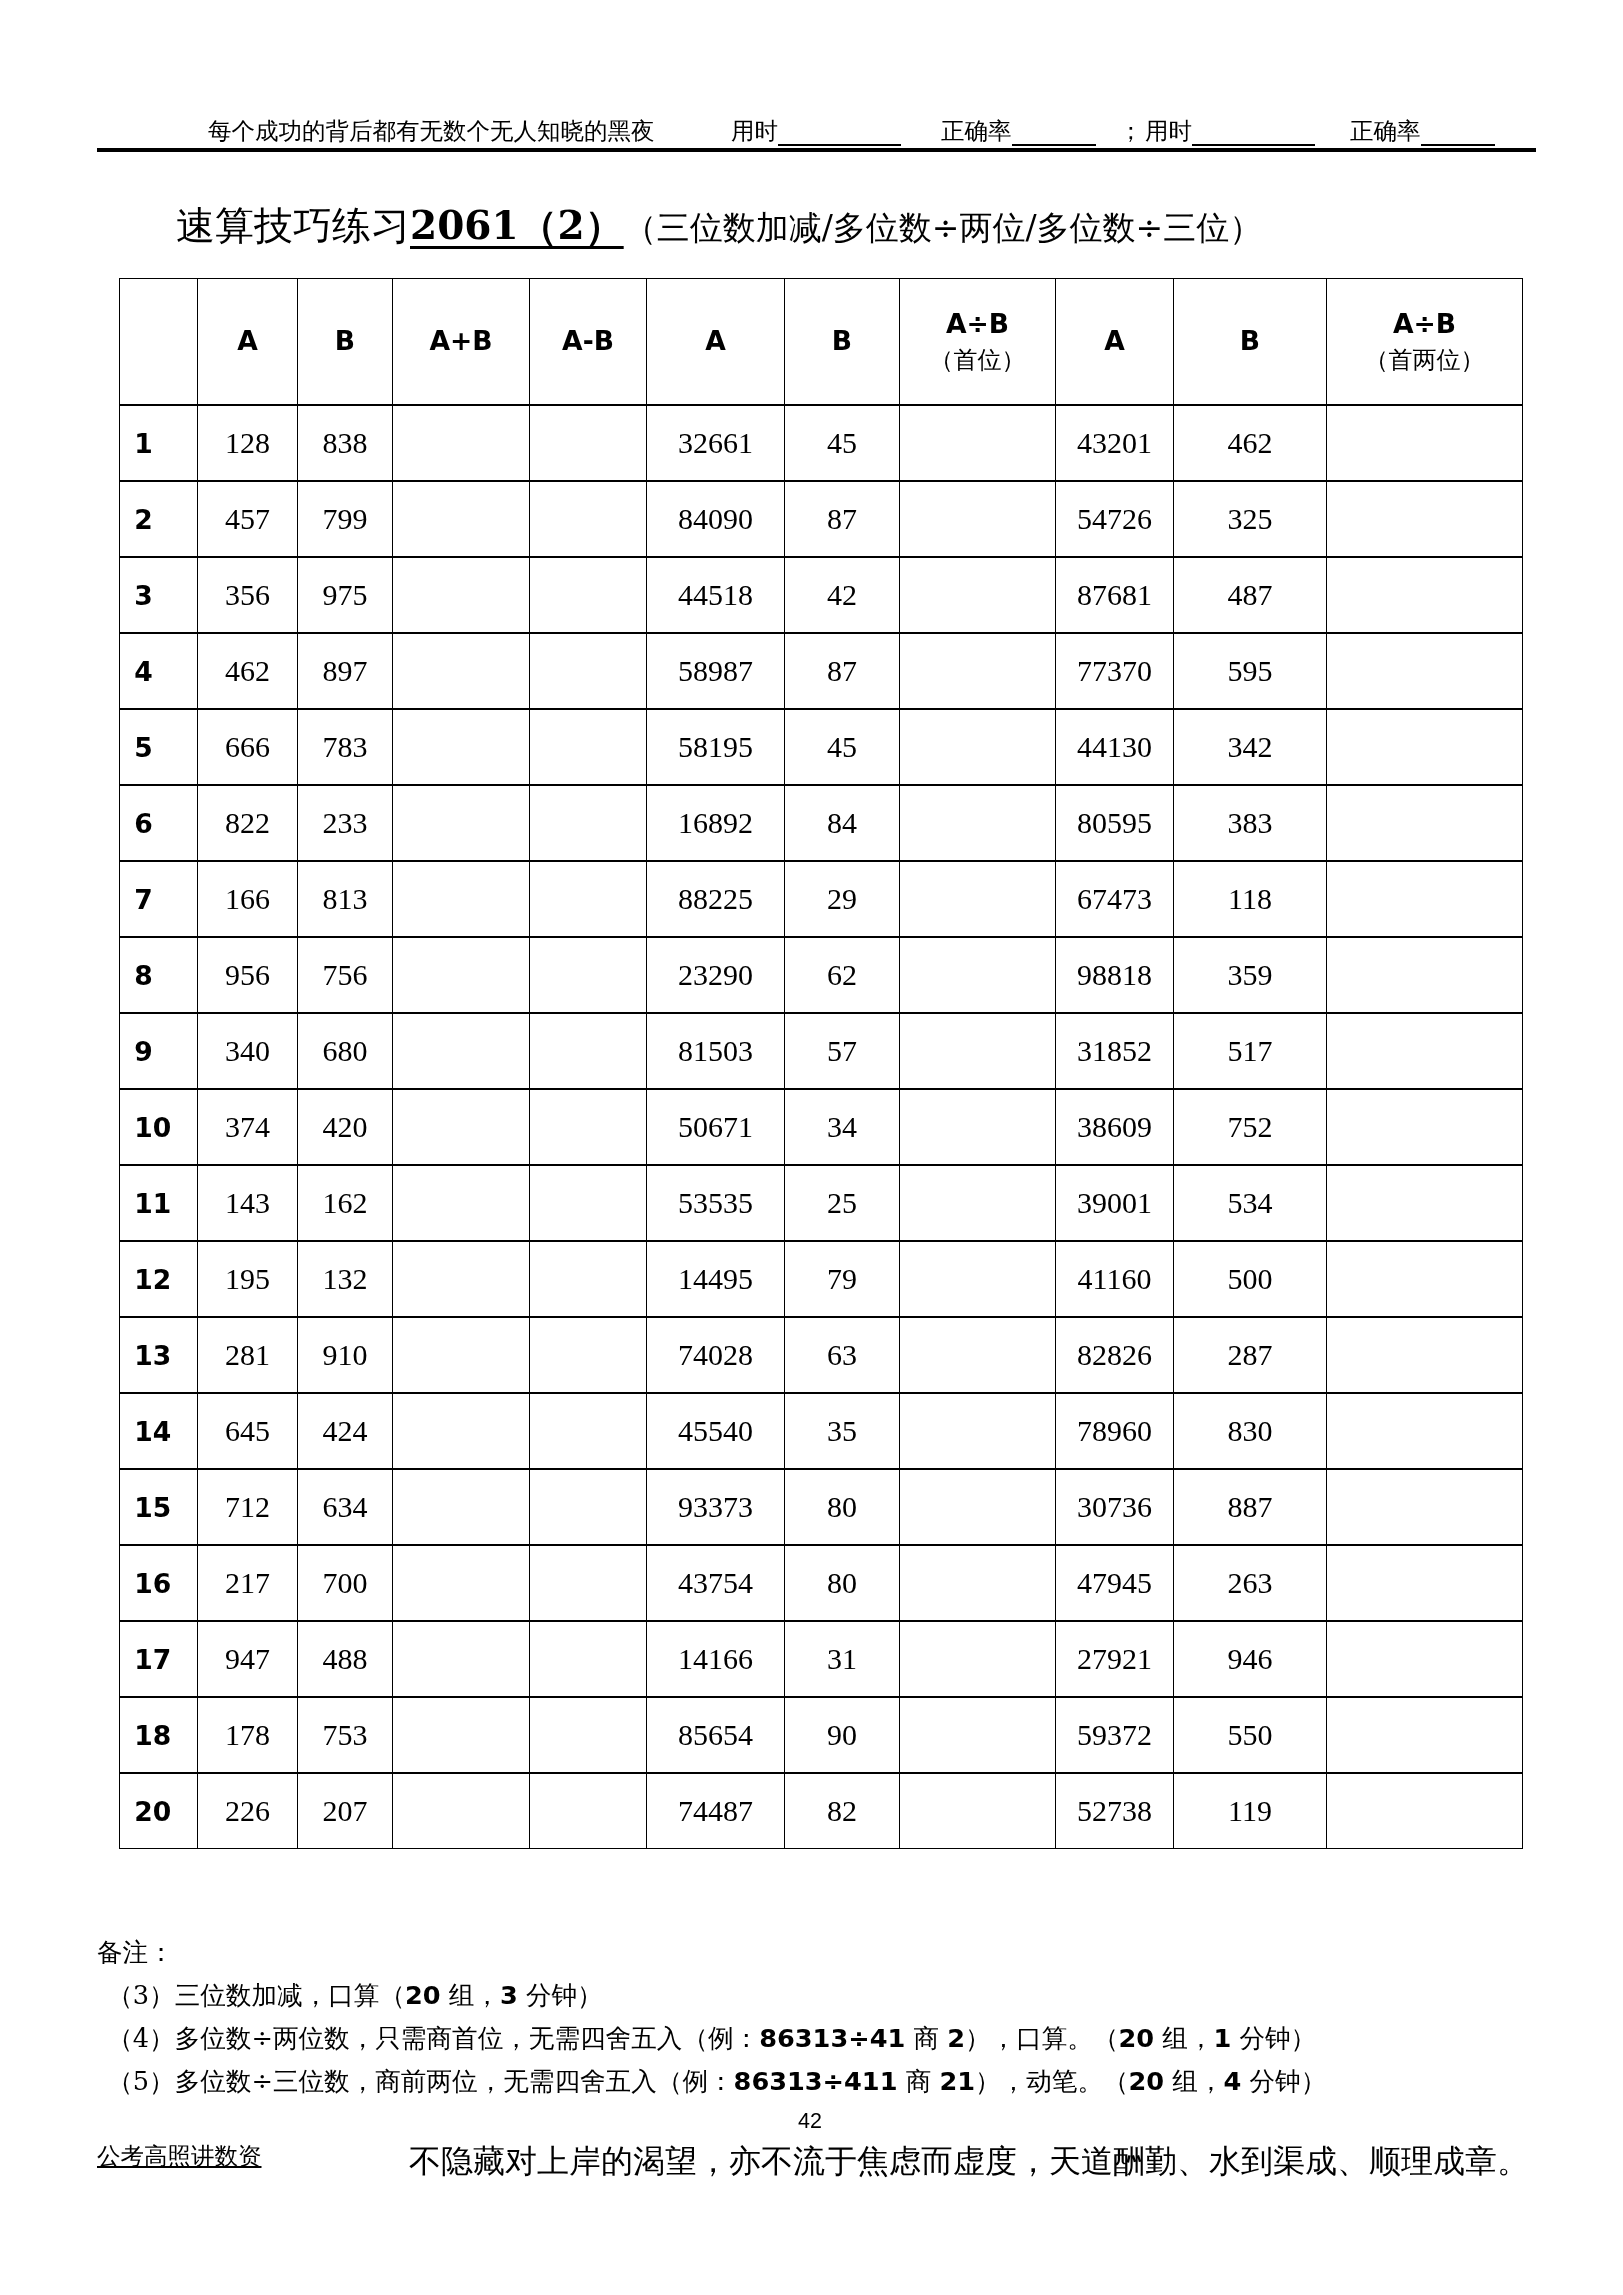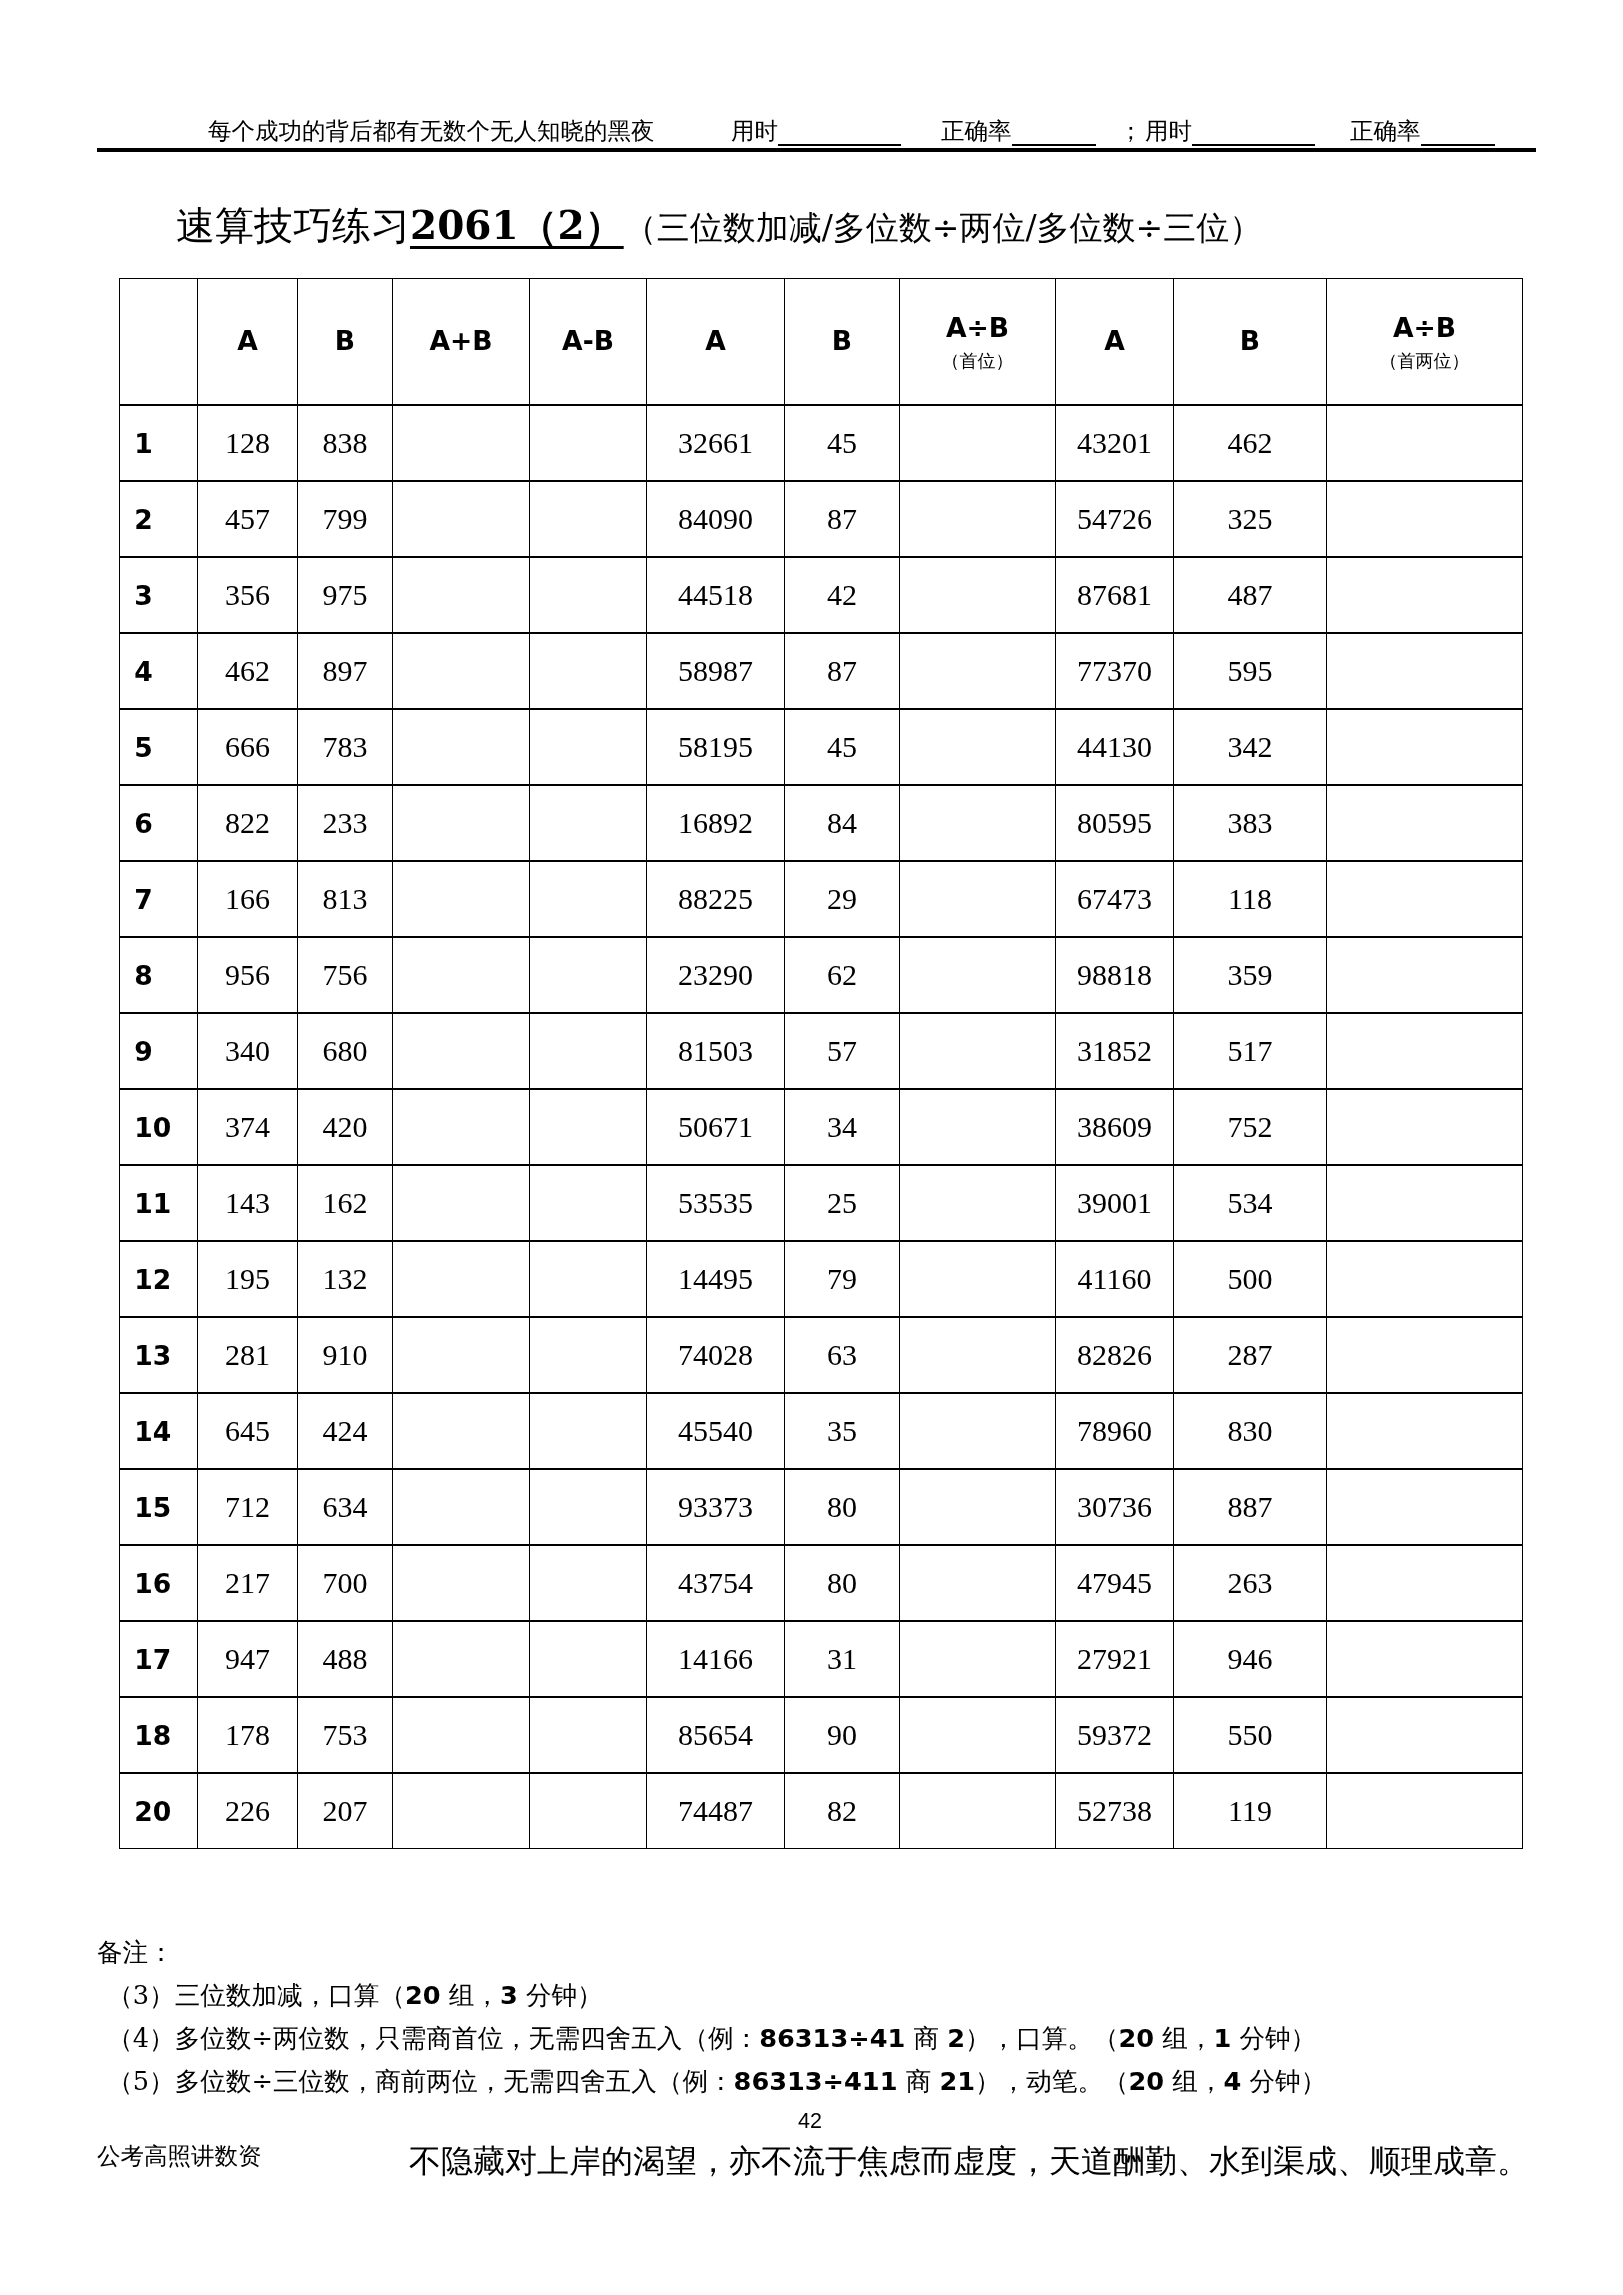--- a/index.html
+++ b/index.html
@@ -16,34 +16,34 @@
 
   
   .title { left:176px; top:199px; font-size:39px; white-space:nowrap; font-family:"DejaVu Serif", serif; }
   .title .num { font-weight:bold; text-decoration:underline; text-decoration-thickness:3.1px; text-underline-offset:7.2px; }
   .title .sub { font-size:33px;margin-top:36px; }
 
   
   table.grid { position:absolute; left:119px; top:278px; border-collapse:collapse; table-layout:fixed; }
   table.grid td, table.grid th { border:1.5px solid #000; text-align:center; vertical-align:middle; padding:0; }
   table.grid th { height:125px; font-family:"DejaVu Sans", sans-serif; font-weight:bold; font-size:26.6px; line-height:1.45; }
-  table.grid th .cn { font-family:"DejaVu Serif", serif; font-weight:normal; font-size:18px; }
+  table.grid th .cn { font-family:"DejaVu Serif", serif; font-weight:normal; font-size:24px; }
   table.grid td { height:74px; font-family:"Liberation Serif", serif; font-size:30px; }
   table.grid td.idx { text-align:left; padding-left:14.3px; font-family:"DejaVu Sans", sans-serif; font-weight:bold; font-size:26.6px; }
   table.grid tr.row td { border-top-width:2.6px; }
 
   
   .notes { left:97px; top:1915px; font-size:25.6px; line-height:43px; font-family:"DejaVu Serif", serif; white-space:nowrap;margin-top:16px; }
   .notes .ln { display:block; padding-left:10.2px; }
   .notes .ln:first-child { padding-left:0; }
   .notes b { font-family:"DejaVu Sans", sans-serif; }
 
   
   .pageno { left:798px; top:2109px; font-size:21.5px; font-family:"Liberation Sans", sans-serif; }
-  .foot-left { left:97px; top:2140px; font-size:23.5px; white-space:nowrap; }
+  .foot-left { left:97px; top:2140px; font-size:23.5px; white-space:nowrap;text-decoration:underline; }
   .foot-mid { left:409px; top:2140px; font-size:32px; white-space:nowrap; }
 </style>
 </head>
 <body>
 
 <div class="abs hdr">
   <span style="left:111px">每个成功的背后都有无数个无人知晓的黑夜</span>
   <span style="left:634px"><span style="position:static">用时</span><span class="blank" style="width:123px"></span></span>
   <span style="left:844px"><span style="position:static">正确率</span><span class="blank" style="width:84px"></span></span>
   <span style="left:1022px">；</span>

